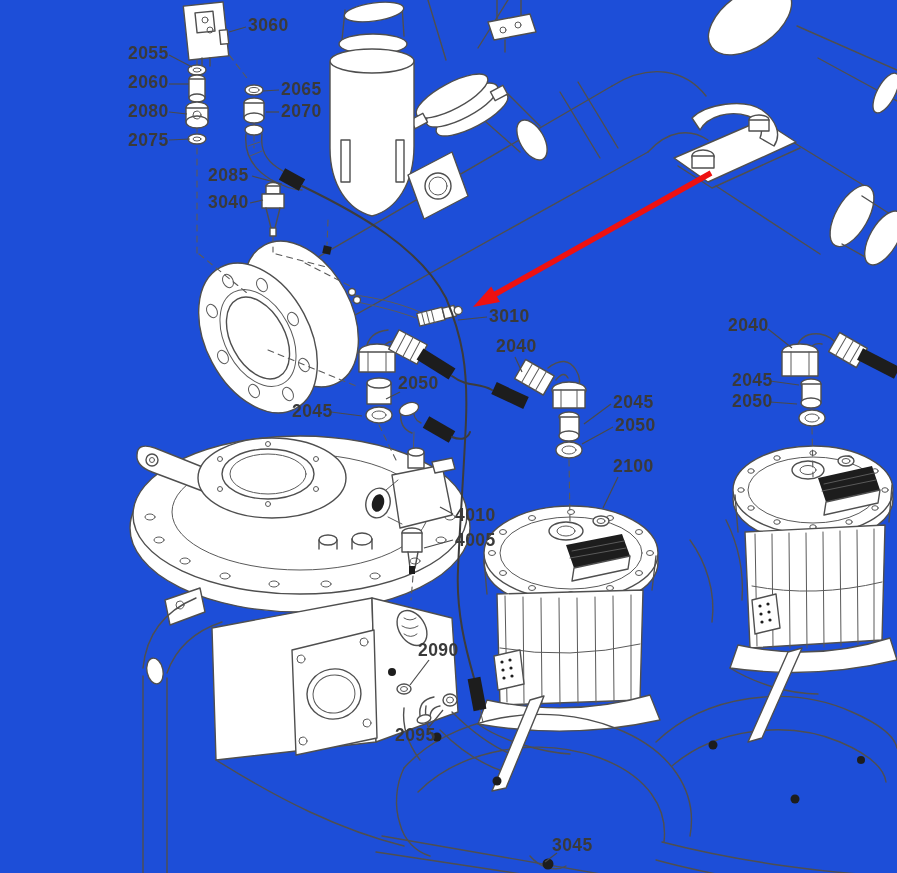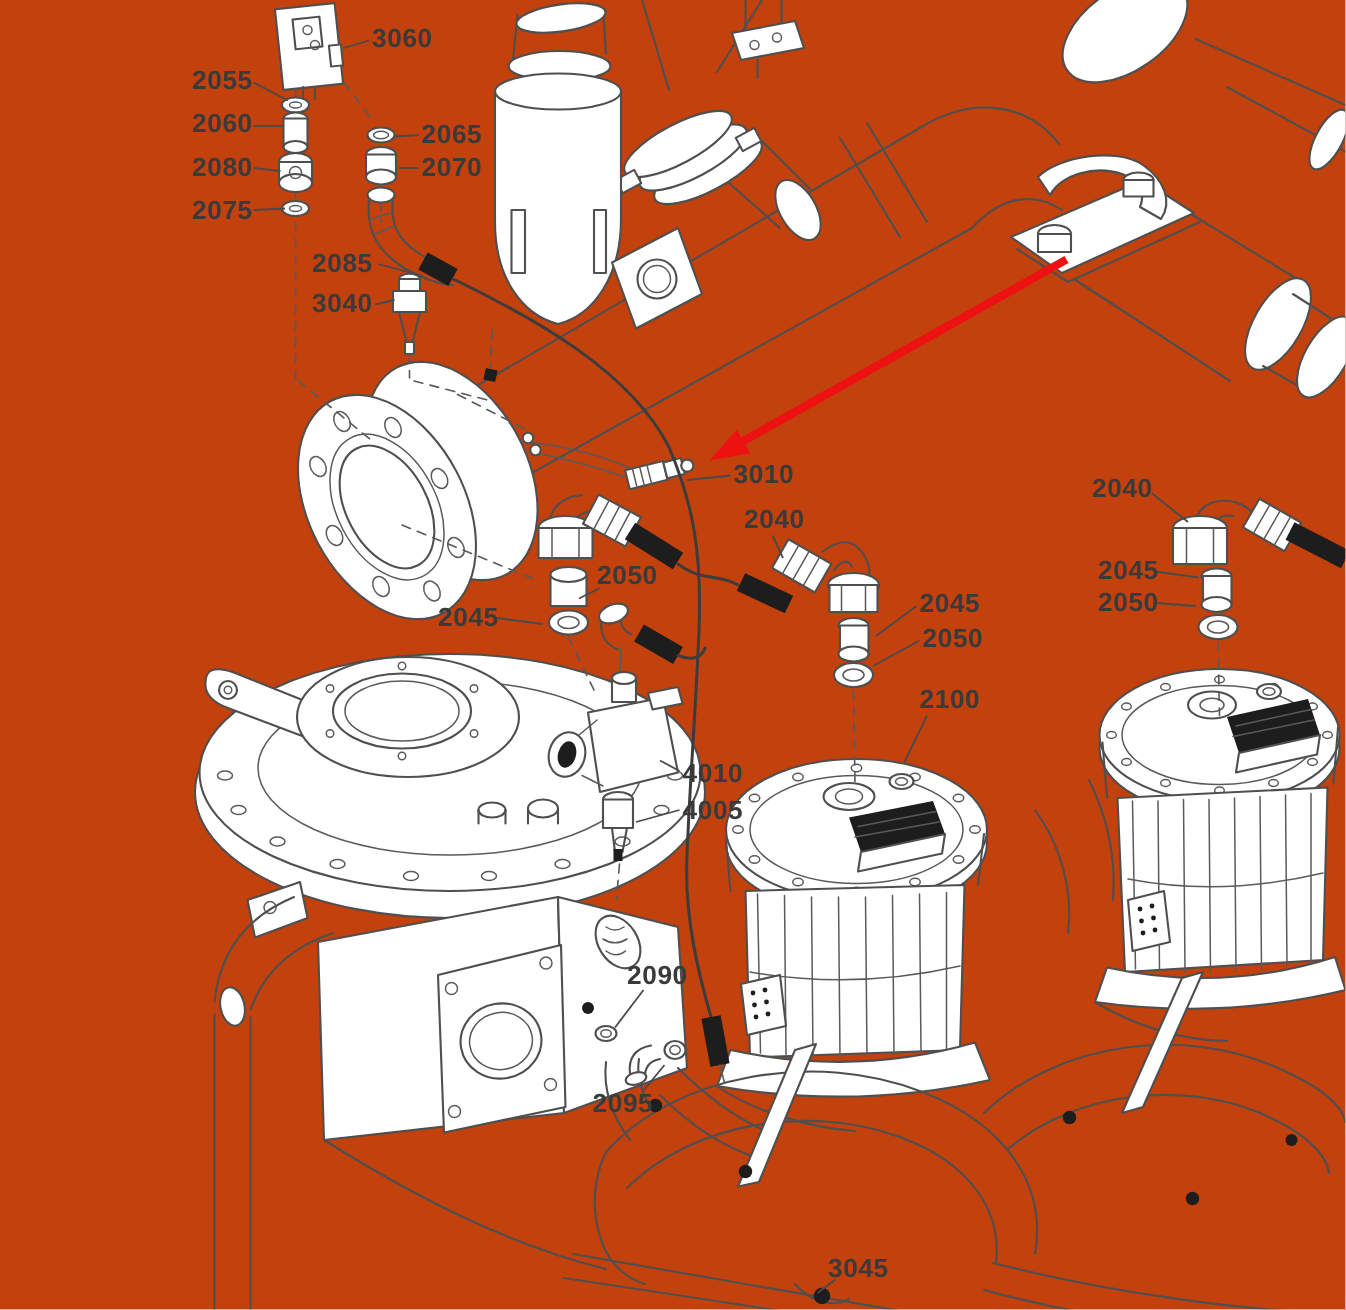--- a/index.html
+++ b/index.html
@@ -1,16 +1,16 @@
 <!DOCTYPE html>
 <html><head>
 <meta charset="utf-8">
 <style>
   html,body{margin:0;padding:0;background:#ffffff;}
-  .stage{position:relative;width:897px;height:873px;background:#c2410c;overflow:hidden;
+  .stage{position:relative;width:897px;height:873px;background:#1d4ed8;overflow:hidden;
          font-family:"Liberation Sans", sans-serif;}
   svg{position:absolute;left:0;top:0;}
   .ln{fill:none;stroke:#4f4f4f;stroke-width:1.4;stroke-linecap:round;stroke-linejoin:round;}
   .lnw{fill:#ffffff;stroke:#4f4f4f;stroke-width:1.4;stroke-linecap:round;stroke-linejoin:round;}
   .thin{fill:none;stroke:#5a5a5a;stroke-width:1;}
   .dash{fill:none;stroke:#5a5a5a;stroke-width:1.1;stroke-dasharray:6 5;}
   .leader{fill:none;stroke:#4a4a4a;stroke-width:1.2;}
   .dark{fill:#1d1d1d;stroke:none;}
   .hose{fill:none;stroke:#1d1d1d;stroke-width:13;stroke-linecap:butt;}
   .cable{fill:none;stroke:#3c3c3c;stroke-width:2;}

